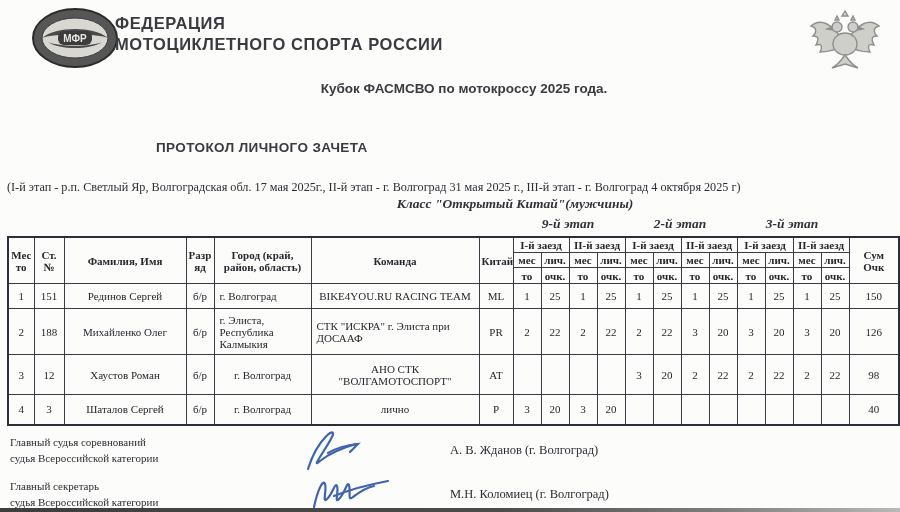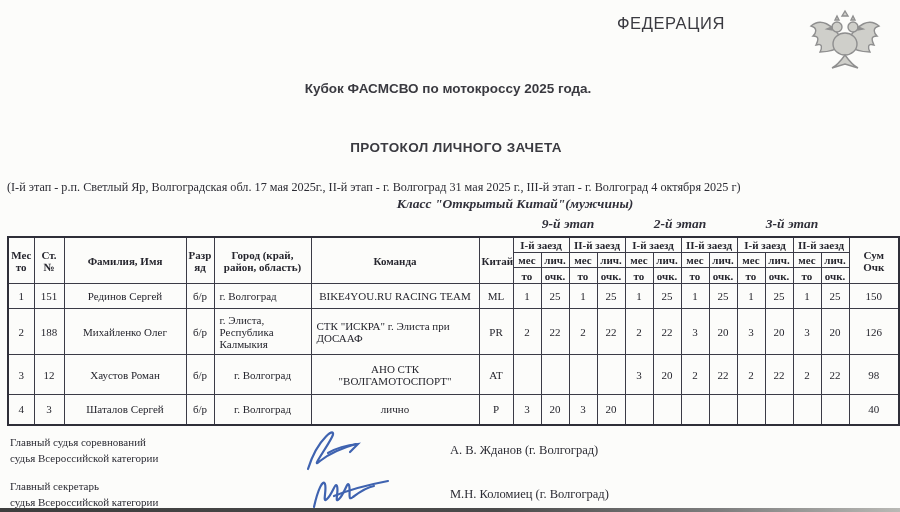--- a/index.html
+++ b/index.html
@@ -6,28 +6,28 @@
     --paper:#fcfcfa; --ink:#30303a; --ink-sans:#3a3a40;
     --line:#3b3b46; --signature:#3f63b0; --bar:#474747;
   }
   *{margin:0;padding:0;box-sizing:border-box;}
   html,body{width:900px;height:512px;}
   body{font-family:"Liberation Serif",serif;color:var(--ink);}
   .sheet{position:relative;width:900px;height:512px;background:var(--paper);overflow:hidden;}
 
   
   .abs{position:absolute;}
-  .org-title{top:13px;left:115px;width:610px;text-align:right;
-    font-family:"Liberation Sans",sans-serif;font-weight:normal;font-size:16.5px;
+  .org-title{top:13px;left:115px;width:610px;text-align:left;
+    font-family:"Liberation Sans",sans-serif;font-weight:bold;font-size:16.5px;
     line-height:21px;letter-spacing:.6px;color:var(--ink-sans);}
-  .cup-title{top:81px;left:148px;width:600px;text-align:center;
+  .cup-title{top:81px;left:164px;width:600px;text-align:center;
     font-family:"Liberation Sans",sans-serif;font-weight:bold;font-size:13.5px;color:var(--ink-sans);}
   .code-line{top:108px;left:301px;font-family:"Liberation Sans",sans-serif;
     font-weight:bold;font-size:12.5px;color:var(--ink-sans);}
-  .protocol-title{top:140px;left:156px;width:600px;text-align:center;
+  .protocol-title{top:140px;left:156px;width:600px;text-align:left;
     font-family:"Liberation Sans",sans-serif;font-weight:bold;font-size:13.5px;
     letter-spacing:.4px;color:var(--ink-sans);}
   .stages-line{top:180px;left:7px;width:888px;font-size:12.2px;color:#2c2c34;}
   .class-line{top:196px;left:215px;width:600px;text-align:center;
     font-weight:bold;font-style:italic;font-size:13.5px;}
 
   .stage-label{top:216px;width:104px;text-align:center;
     font-weight:bold;font-style:italic;font-size:13.5px;}
   .stage-1{left:516px;} .stage-2{left:628px;} .stage-3{left:740px;}
 
@@ -61,20 +61,30 @@
   .sig path{stroke:var(--signature);fill:none;stroke-width:2.2;stroke-linecap:round;}
 
   .bottom-bar{position:absolute;left:0;bottom:0;width:900px;height:4px;
     background:linear-gradient(90deg,#3e3e3e 0%,#4b4b4b 55%,#7e7e7e 80%,#b9b9b5 100%);}
 </style>
 </head>
 <body>
 
 <div class="sheet">
 
+  <div class="abs" style="top:6px;left:28px;">
+    <svg width="95" height="64" viewBox="0 0 95 64">
+      <ellipse cx="47" cy="32" rx="42" ry="29" fill="#565656" stroke="#2b2b2b" stroke-width="2"></ellipse>
+      <ellipse cx="47" cy="32" rx="33" ry="20" fill="#d8d7d1" stroke="#3a3a3a" stroke-width="1"></ellipse>
+      <path d="M14 32 C28 20 66 20 80 32 C66 27 28 27 14 32 Z" fill="#4a4a4a"></path>
+      <path d="M20 36 C32 44 62 44 74 36 C62 41 32 41 20 36 Z" fill="#4a4a4a"></path>
+      <rect x="30" y="25" width="34" height="14" rx="6" fill="#3c3c3c"></rect>
+      <text x="47" y="36" text-anchor="middle" font-family="Liberation Sans, sans-serif" font-size="10" font-weight="bold" fill="#e8e8e4">МФР</text>
+    </svg>
+  </div>
 
   <div class="abs" style="top:6px;left:806px;">
     <svg width="78" height="72" viewBox="0 0 78 72">
       <g stroke="#8f8f8f" fill="#cfcfca" stroke-width="1.4">
         <path d="M39 38 C26 16 14 12 5 20 C12 22 10 27 7 30 C14 30 12 35 10 39 C17 37 16 42 14 46 C25 46 32 43 39 38 Z"></path>
         <path d="M39 38 C52 16 64 12 73 20 C66 22 68 27 71 30 C64 30 66 35 68 39 C61 37 62 42 64 46 C53 46 46 43 39 38 Z"></path>
         <circle cx="31" cy="21" r="5"></circle>
         <circle cx="47" cy="21" r="5"></circle>
         <path d="M26 21 l-5 2 l5 1 Z" fill="#8f8f8f"></path>
         <path d="M52 21 l5 2 l-5 1 Z" fill="#8f8f8f"></path>
@@ -82,20 +92,21 @@
         <path d="M45 14 l2 -4 l2 4 Z"></path>
         <path d="M36 10 l3 -5 l3 5 Z"></path>
         <ellipse cx="39" cy="38" rx="12" ry="11"></ellipse>
         <path d="M39 49 C34 56 30 60 26 62 L39 58 L52 62 C48 60 44 56 39 49 Z"></path>
       </g>
     </svg>
   </div>
 
   <div class="abs org-title">
     <div>ФЕДЕРАЦИЯ</div>
+    <div>МОТОЦИКЛЕТНОГО СПОРТА РОССИИ</div>
   </div>
   <div class="abs cup-title">Кубок ФАСМСВО по мотокроссу  2025 года.</div>
   <div class="abs protocol-title">ПРОТОКОЛ ЛИЧНОГО ЗАЧЕТА</div>
   <div class="abs stages-line">(I-й этап - р.п. Светлый Яр, Волгоградская обл. 17 мая 2025г., II-й этап -  г. Волгоград 31 мая 2025 г., III-й этап -  г. Волгоград 4 октября 2025 г)</div>
   <div class="abs class-line">Класс "Открытый Китай"(мужчины)</div>
 
   <div class="abs stage-label stage-1">9-й этап</div>
   <div class="abs stage-label stage-2">2-й этап</div>
   <div class="abs stage-label stage-3">3-й этап</div>
 

